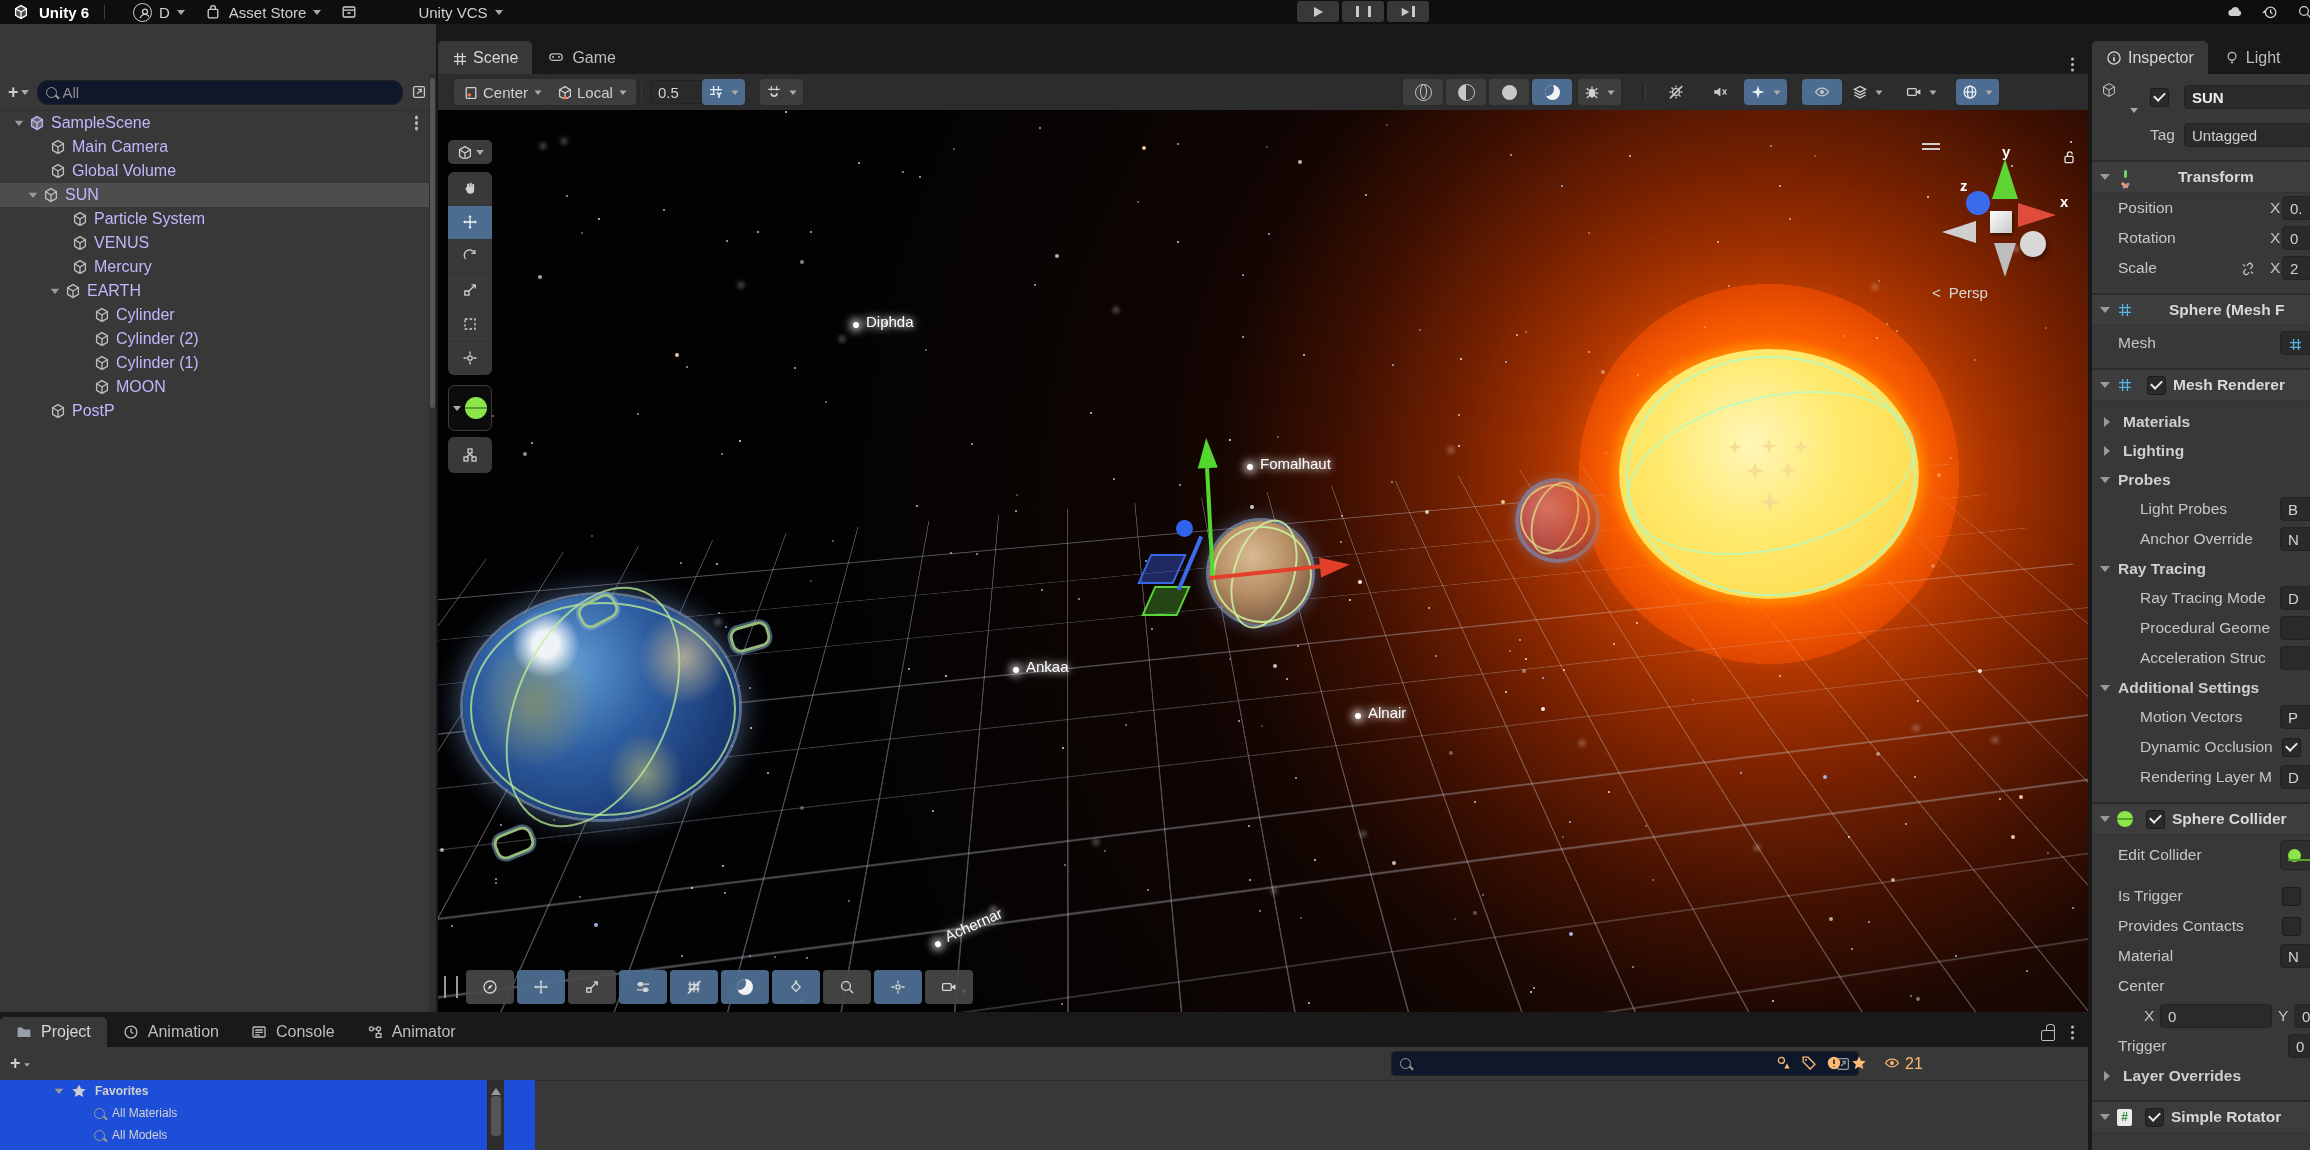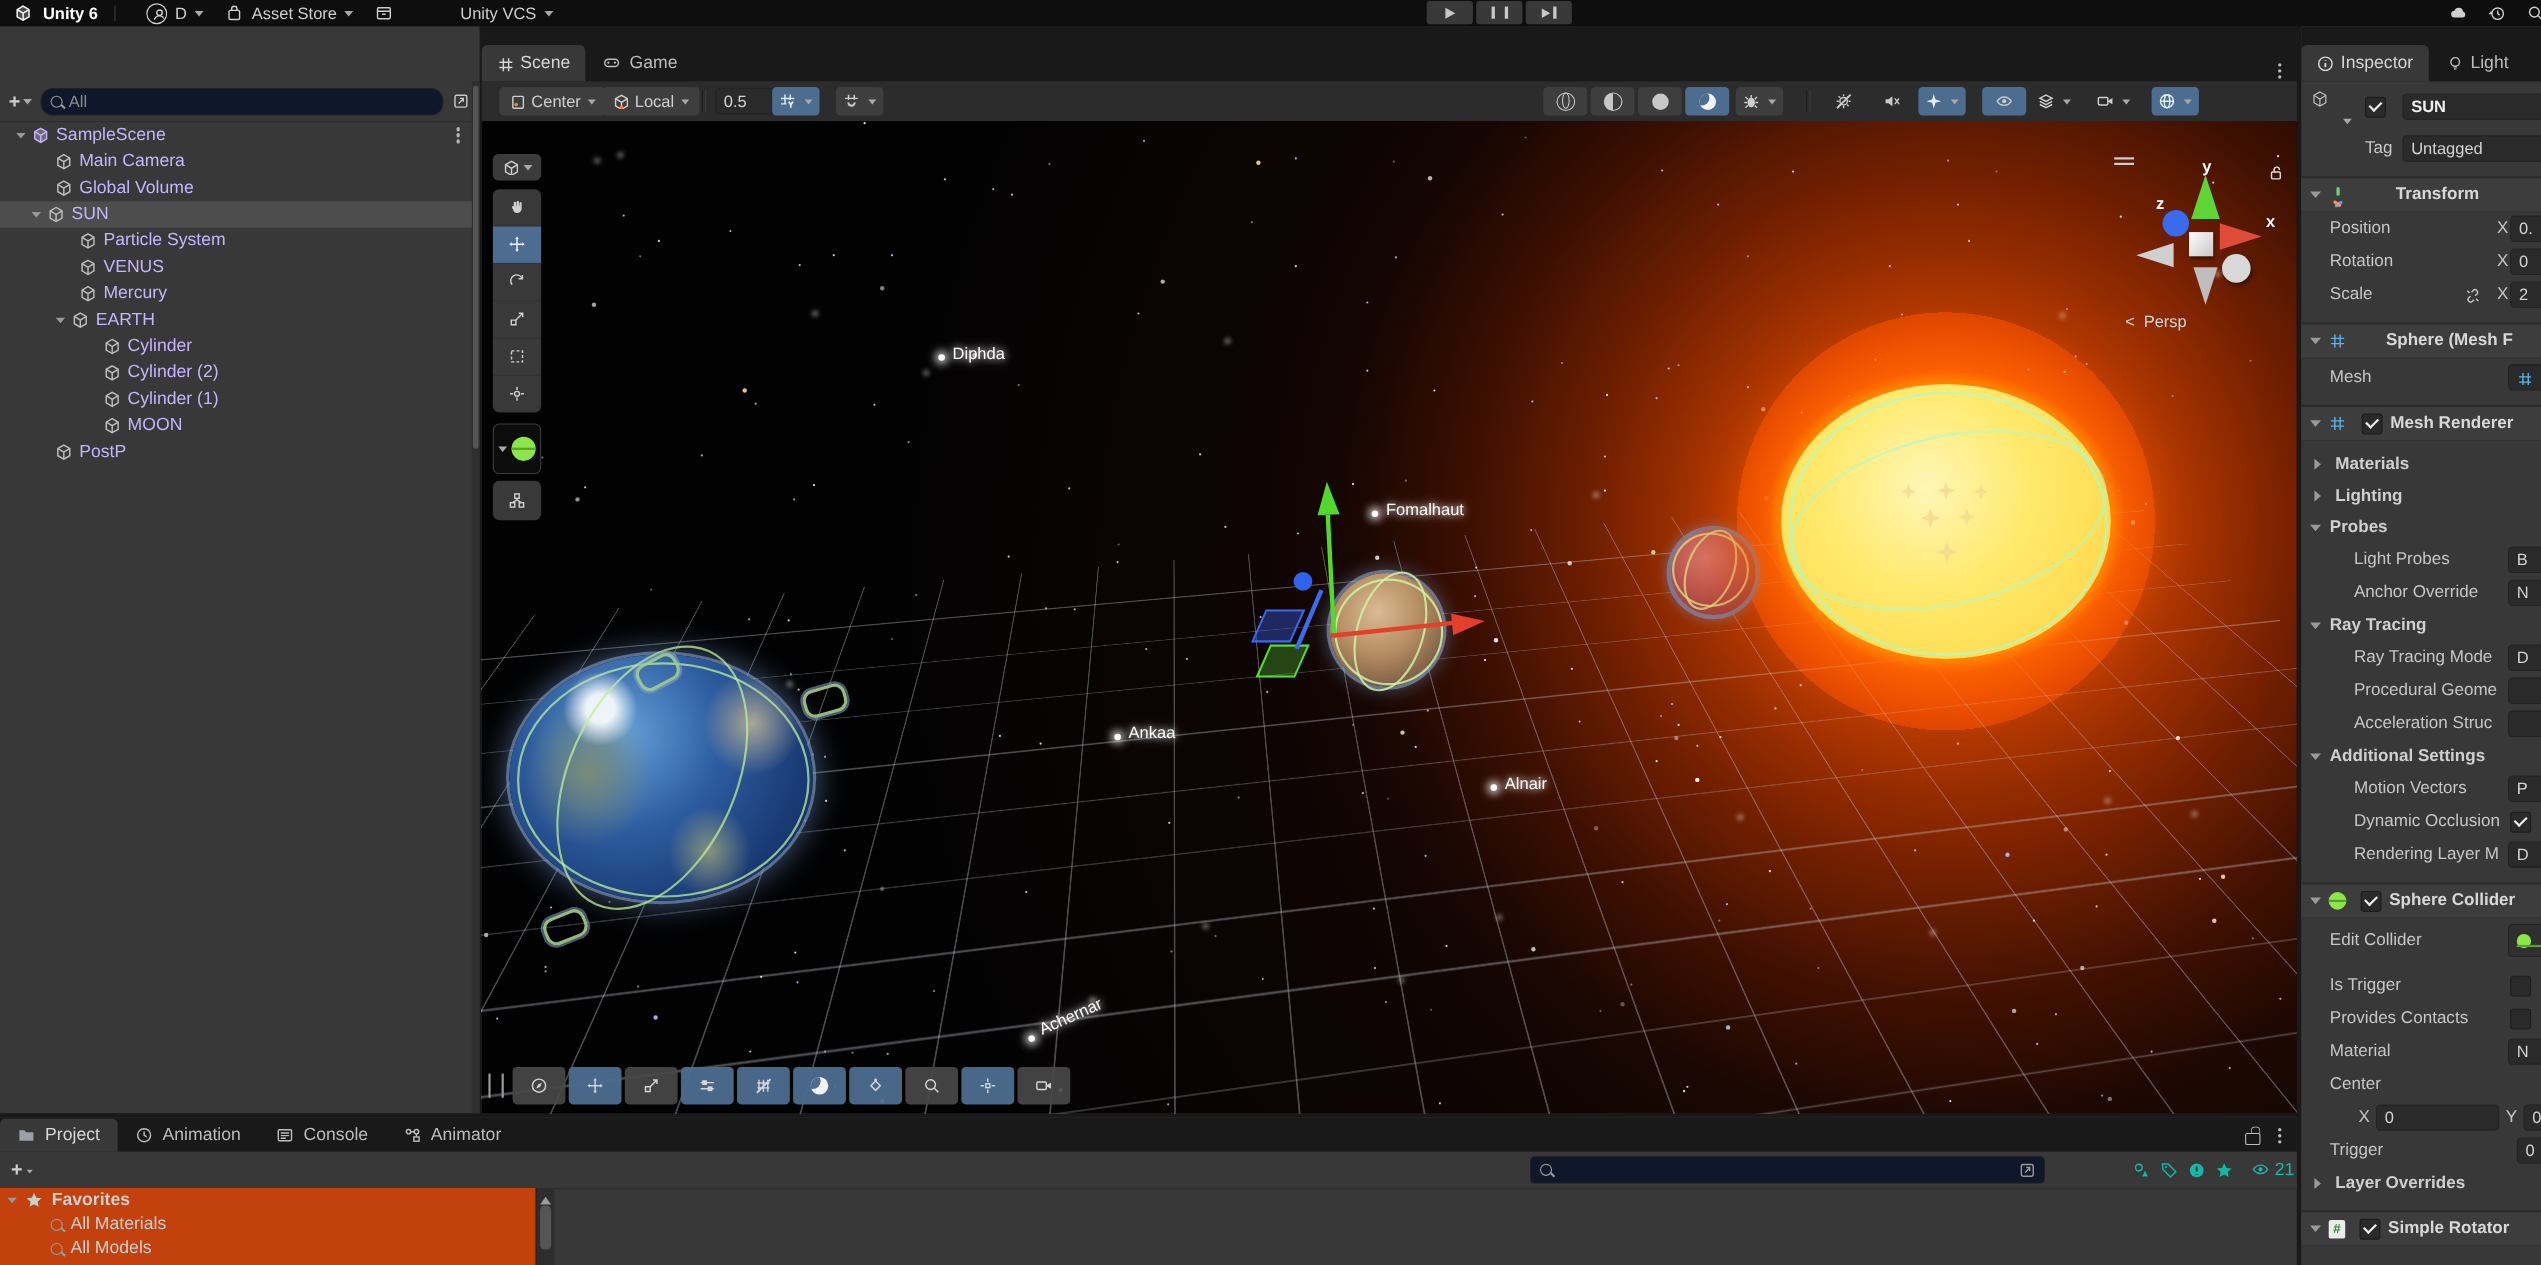--- a/index.html
+++ b/index.html
@@ -158,21 +158,21 @@
   .sc-icon{width:16px;height:16px;border-radius:50%;background:#8ce64a;position:relative;flex:0 0 auto;}
   .sc-icon::after{content:"";position:absolute;left:0;top:7px;width:16px;height:2px;background:#55a02a;}
   .sr-icon{width:15px;height:17px;background:#ececec;border-radius:2px;color:#2f8f2f;font-weight:bold;font-size:12px;display:flex;align-items:center;justify-content:center;flex:0 0 auto;}
   
   #projectpanel{left:0;top:1016px;width:2088px;height:134px;}
   .ptabs{position:absolute;left:0;right:0;top:0;height:31px;background:#191919;display:flex;align-items:flex-end;}
   .ptab{height:30px;display:flex;align-items:center;gap:8px;padding:0 16px;color:#bdbdbd;font-size:16px;}
   .ptab.active{background:#383838;border-radius:5px 5px 0 0;color:#d8d8d8;}
   .prow2{position:absolute;left:0;right:0;top:31px;height:33px;background:#383838;border-bottom:1px solid #2c2c2c;display:flex;align-items:center;}
   .pcontent{position:absolute;left:0;right:0;top:64px;bottom:0;}
-  .ptree{position:absolute;left:0;top:0;bottom:0;width:487px;background:#c2410c;font-size:16px;}
+  .ptree{position:absolute;left:0;top:0;bottom:0;width:487px;background:#1d4ed8;font-size:12px;padding-left:48px;}
   .ptree .row{height:22px;display:flex;align-items:center;gap:7px;color:#d0d0d0;}
   .pscroll{position:absolute;left:487px;top:0;bottom:0;width:16px;background:#2d2d2d;border-left:1px solid #262626;}
   .pscroll .thumb{position:absolute;left:3px;right:3px;top:16px;height:40px;background:#555;border-radius:4px;}
   .pscroll .up{position:absolute;left:3px;top:3px;width:0;height:0;border:5px solid transparent;border-bottom:7px solid #9a9a9a;}
   .passets{position:absolute;left:503px;right:0;top:0;bottom:0;background:#383838;overflow:hidden;}
   .assets-hdr{height:26px;display:flex;align-items:center;padding-left:14px;background:#3a3a3a;border-bottom:1px solid #2c2c2c;color:#d2d2d2;font-size:16px;}
   .thumb-folder{position:absolute;top:36px;width:88px;height:56px;background:#cfcfcf;border-radius:7px 10px 7px 7px;}
   .thumb-folder::before{content:"";position:absolute;left:0;top:-7px;width:38px;height:10px;background:#cfcfcf;border-radius:5px 5px 0 0;}
   .thumb-model{position:absolute;top:34px;width:96px;height:58px;background:#ececec;clip-path:polygon(0 35%,45% 0,55% 12%,100% 2%,100% 100%,0 100%);}
   .thumb-blue{position:absolute;top:40px;width:58px;height:58px;border-radius:50%;background:#49a7e8;}
@@ -1094,21 +1094,21 @@
     </div>
     <div class="prow2">
       <span class="plusbtn" style="padding-left:10px">+<span class="caret" style="transform:scale(.7)"></span></span>
       <div class="searchbox" style="position:absolute;left:1391px;width:450px;border-radius:4px">
         <span class="i-mag"></span>
         <span style="flex:1"></span>
         <svg class="ic" style="width:15px;height:15px;color:#9a9a9a">
             <use href="#d-extwin"></use>
           </svg>
       </div>
-      <div style="position:absolute;left:1939px;display:flex;gap:8px;align-items:flex-end;color:#14b8a6">
+      <div style="position:absolute;left:1776px;display:flex;gap:8px;align-items:flex-start;color:#fdba74">
         <svg class="ic">
             <use href="#d-shapes"></use>
           </svg>
         <svg class="ic">
             <use href="#d-tag"></use>
           </svg>
         <svg class="ic">
             <use href="#d-warn"></use>
           </svg>
         <svg class="ic">

